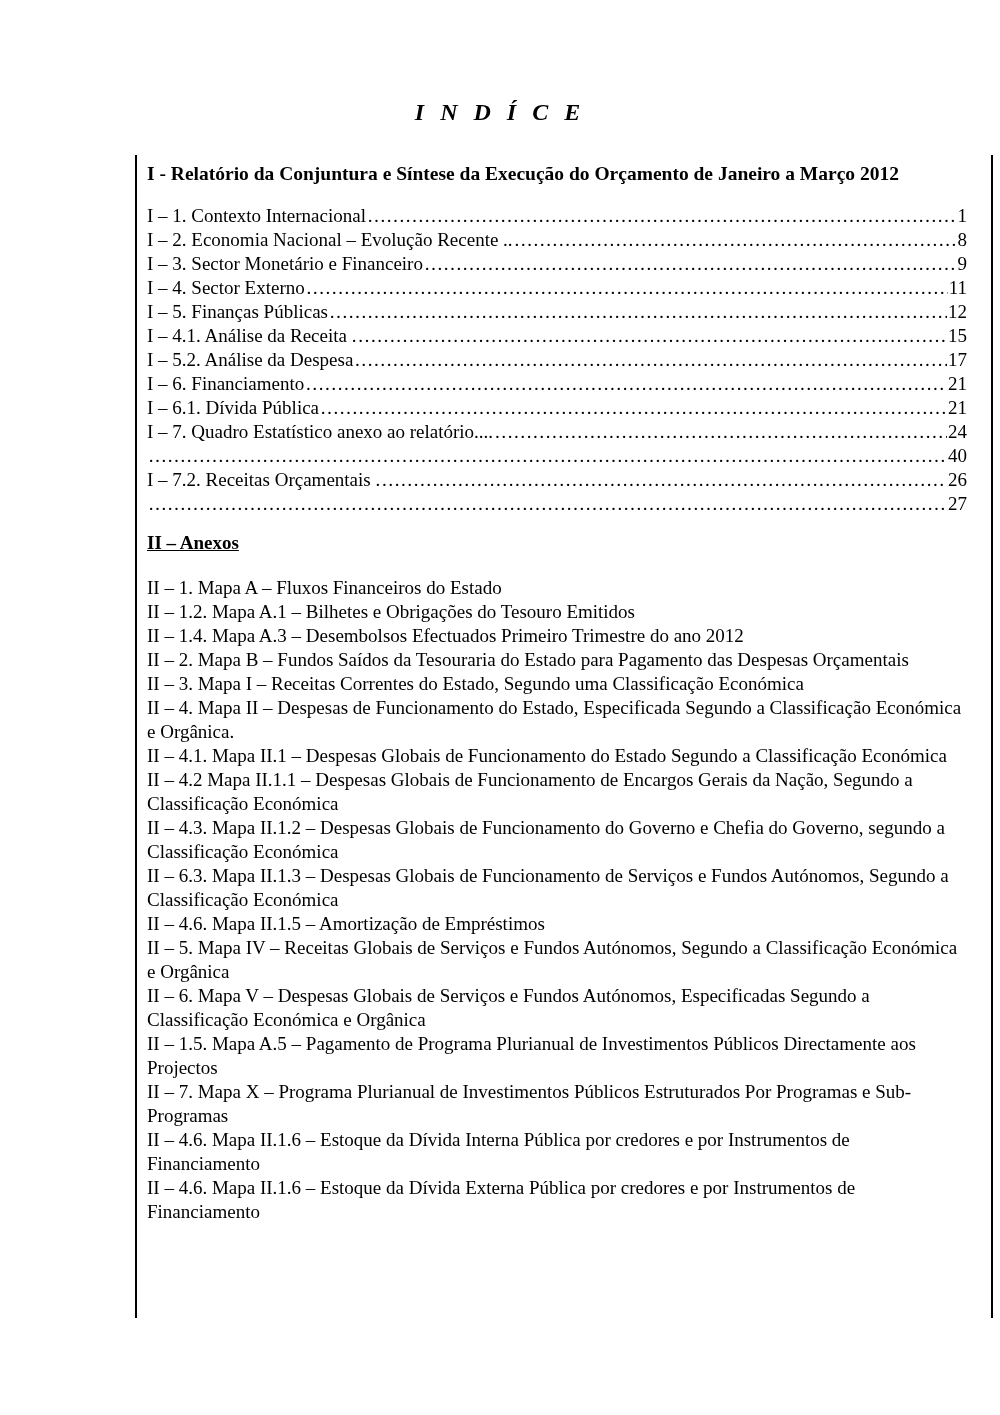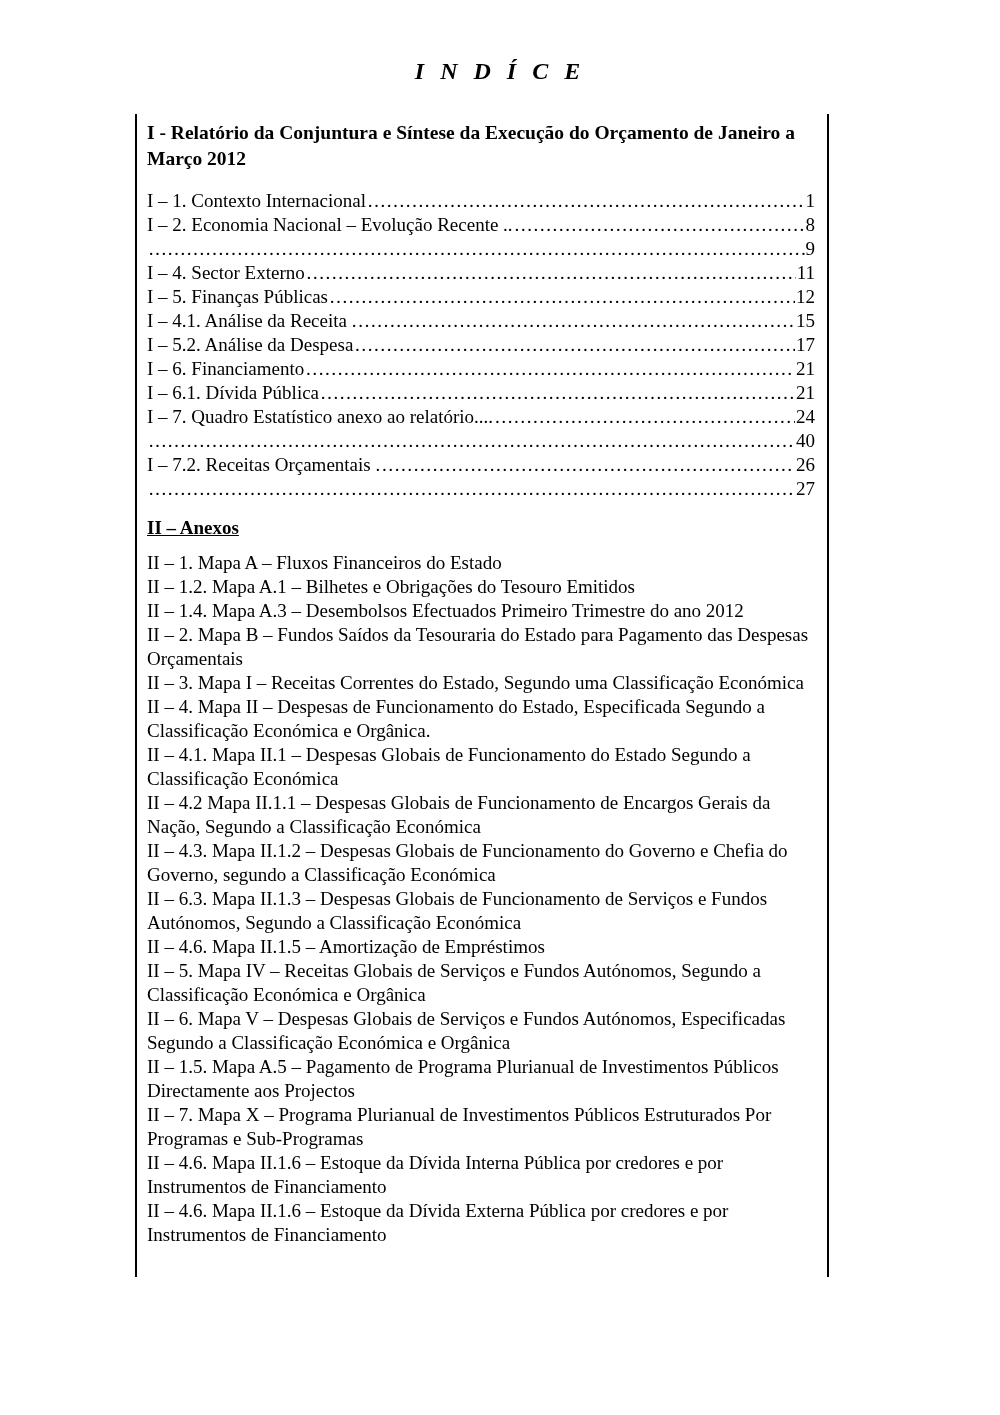--- a/index.html
+++ b/index.html
@@ -11,36 +11,36 @@
     position: relative;
     width: 1000px;
     height: 1415px;
     background: #ffffff;
     color: #000000;
     font-family: "Liberation Serif", serif;
     overflow: hidden;
   }
   .doc-title {
     margin: 0;
-    padding-top: 56px;
+    padding-top: 97px;
     text-align: center;
     font-size: 24px;
     line-height: 30px;
     font-weight: bold;
     font-style: italic;
     letter-spacing: 5px;
   }
   .toc-box {
     box-sizing: border-box;
     margin: 28px 0 0 135px;
-    width: 694px;
+    width: 858px;
     height: 1163px;
     border-left: 2px solid #000000;
     border-right: 2px solid #000000;
-    padding: 6px 12px 0 10px;
+    padding: 6px 24px 0 10px;
     font-size: 19px;
     line-height: 24px;
   }
   .box-heading {
     margin: 0;
     font-weight: bold;
     font-size: 19.5px;
     line-height: 26px;
   }
   .toc-list {
@@ -65,21 +65,21 @@
     flex: 0 0 auto;
     white-space: nowrap;
   }
   .annex-heading {
     margin-top: 14px;
     font-weight: bold;
     line-height: 26px;
     text-decoration: underline;
   }
   .annex-list {
-    margin-top: 10px;
+    margin-top: 20px;
   }
   .annex-item {
     line-height: 24px;
   }
 </style>
 </head>
 <body>
 
 <div class="page">
 
@@ -97,20 +97,21 @@
           <span class="toc-page">1</span>
         </div>
 
         <div class="toc-row">
           <span class="toc-label">I – 2. Economia Nacional – Evolução Recente ..</span>
           <span class="toc-leader">……………………………………………………………………………………………………………………………………………………</span>
           <span class="toc-page">8</span>
         </div>
 
         <div class="toc-row">
+          <span class="toc-label">I – 3. Sector Monetário e Financeiro</span>
           <span class="toc-leader">……………………………………………………………………………………………………………………………………………………</span>
           <span class="toc-page">9</span>
         </div>
 
         <div class="toc-row">
           <span class="toc-label">I – 4. Sector Externo</span>
           <span class="toc-leader">……………………………………………………………………………………………………………………………………………………</span>
           <span class="toc-page">11</span>
         </div>
 

